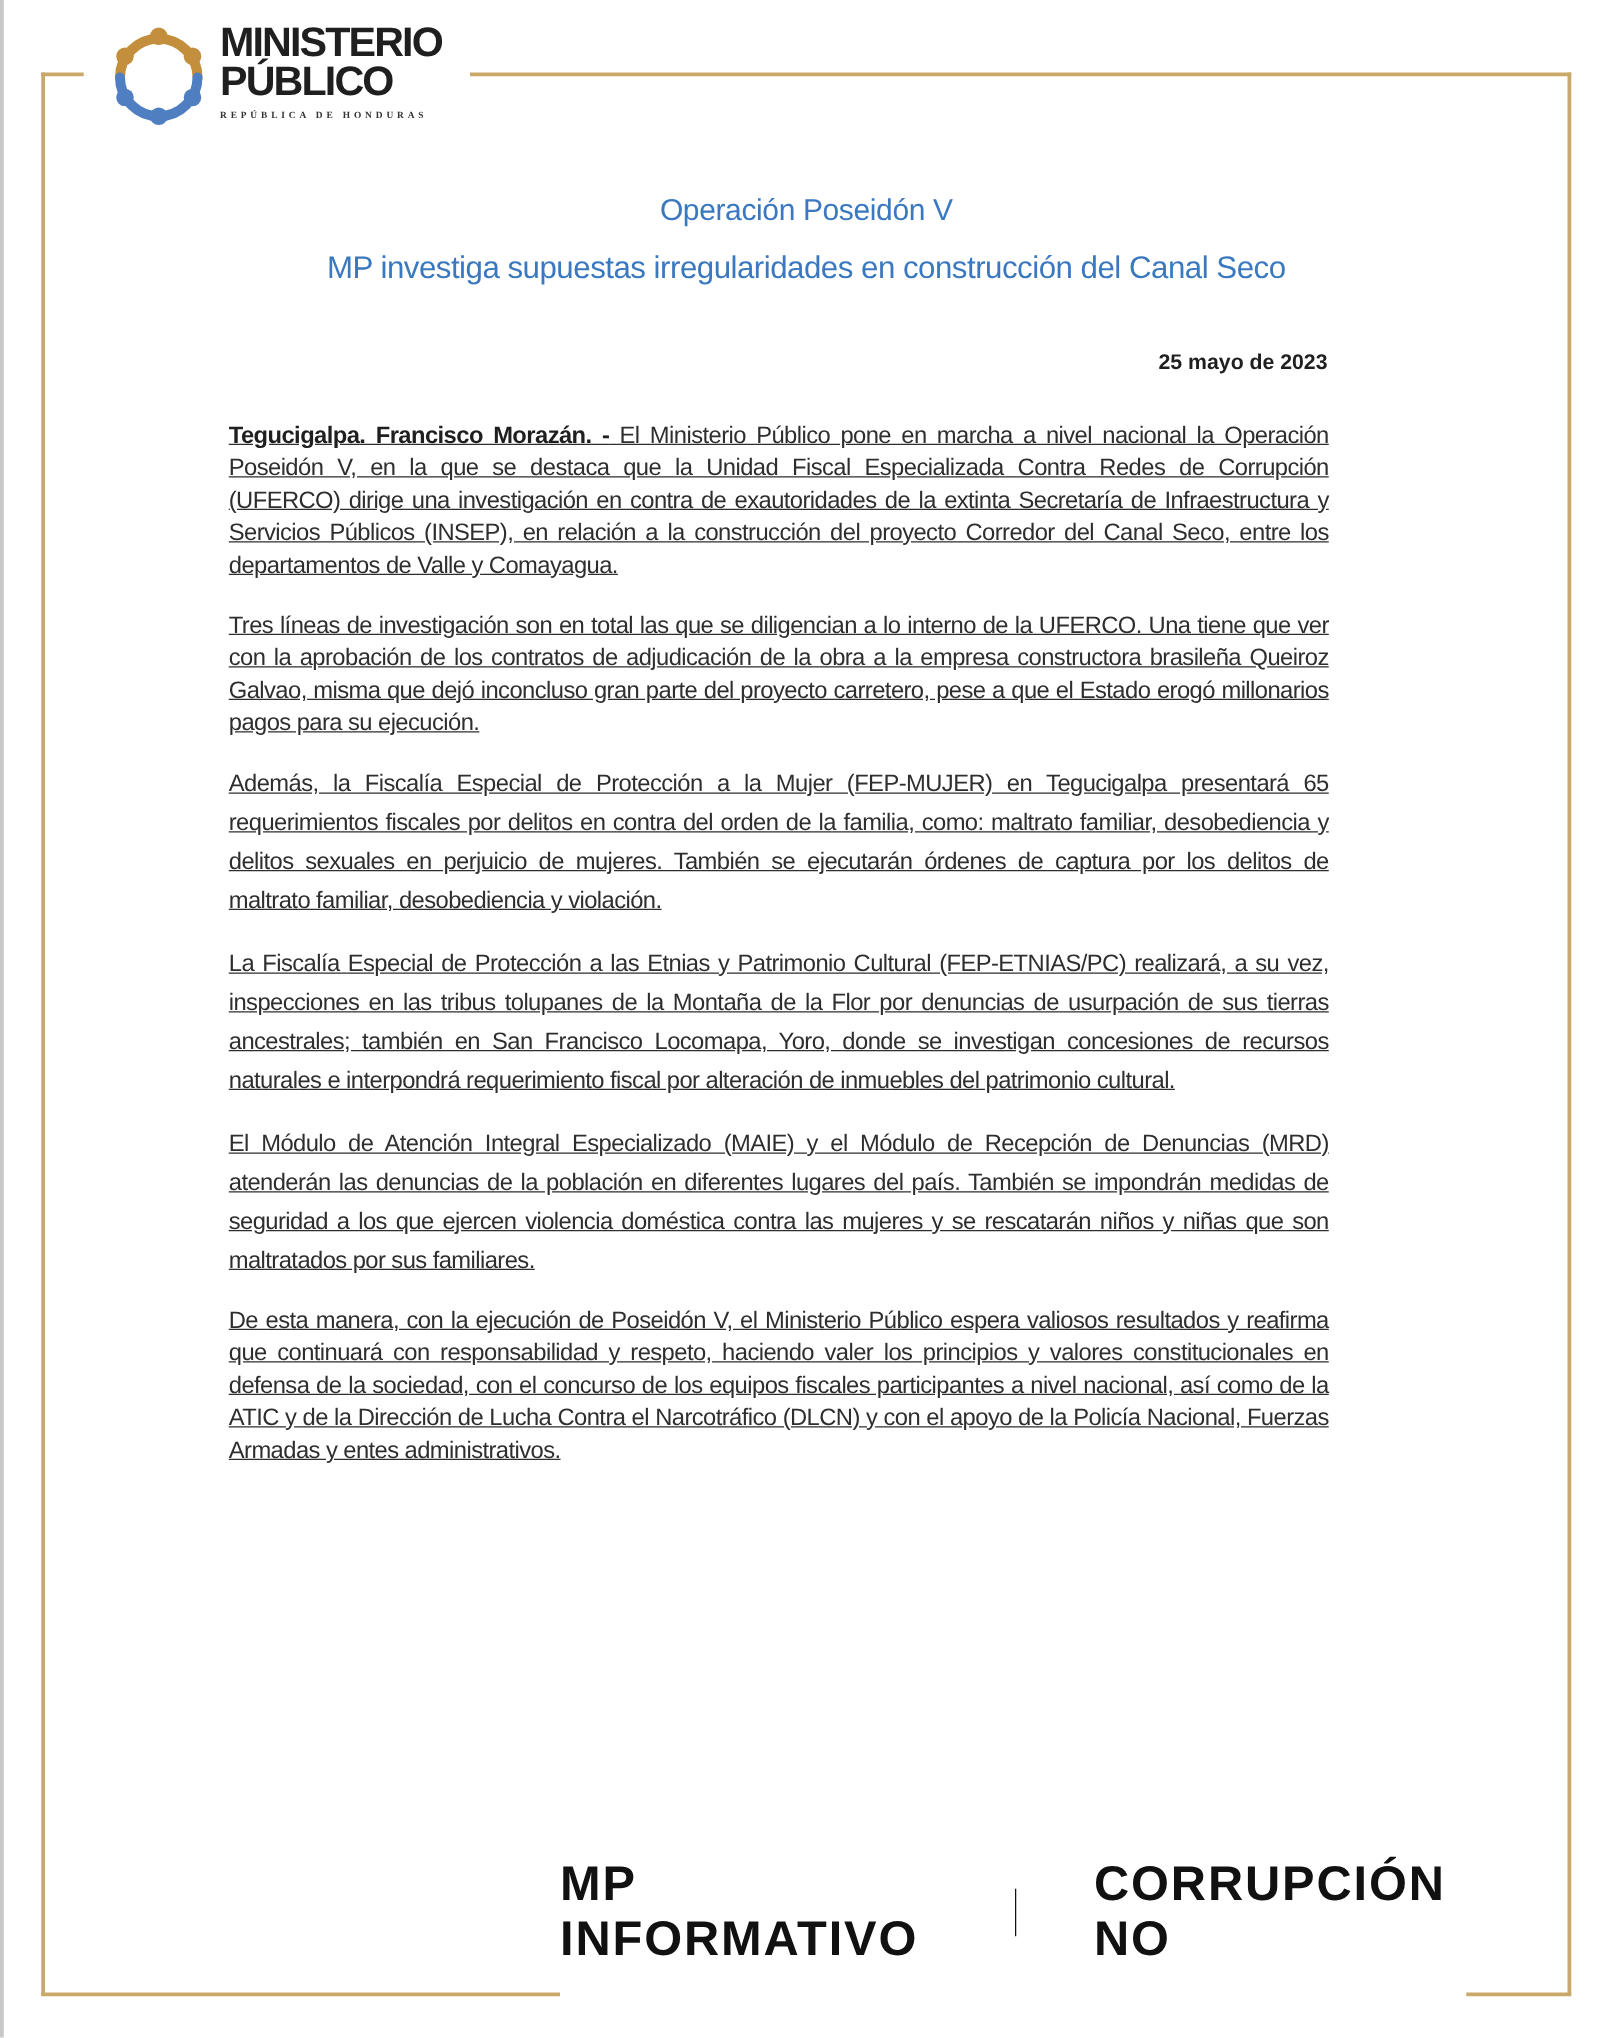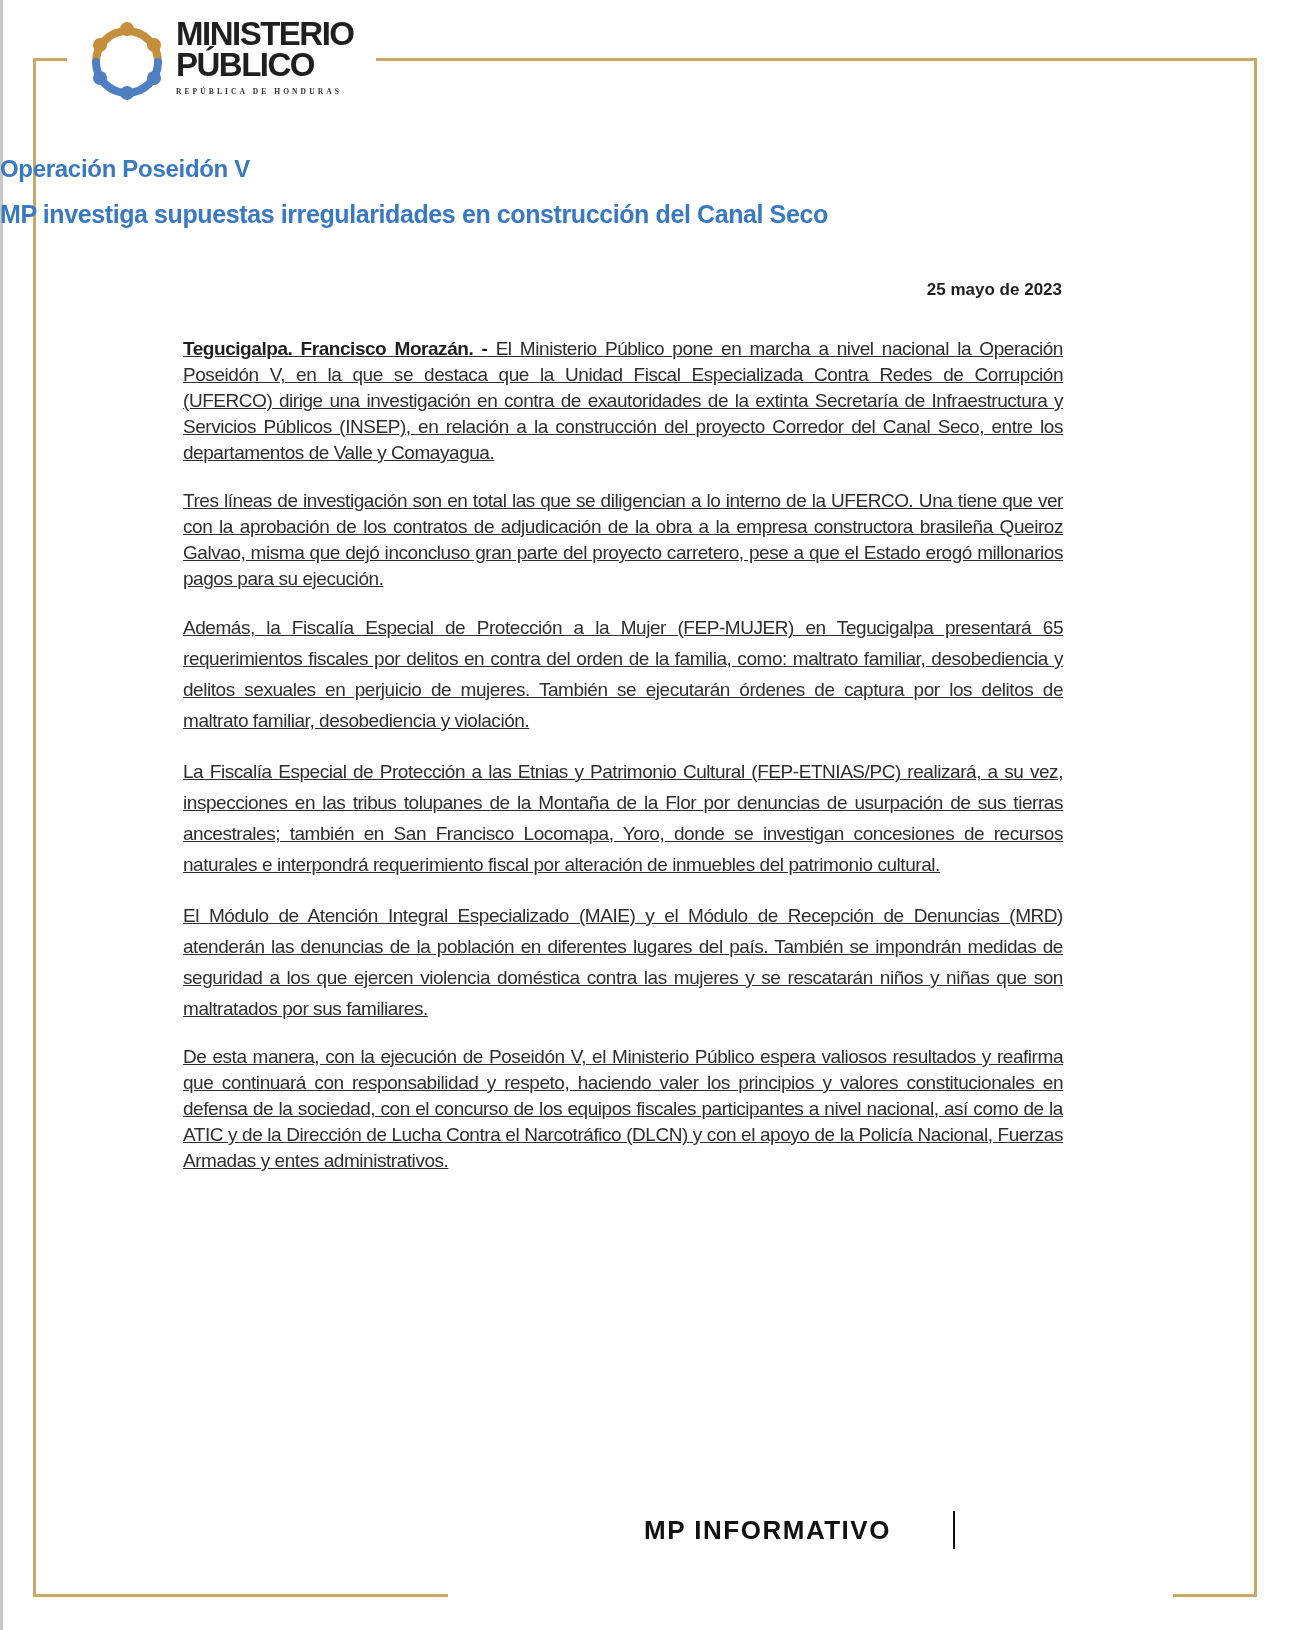--- a/index.html
+++ b/index.html
@@ -55,22 +55,23 @@
       font-size: 7.5px;
       letter-spacing: 3.1px;
       color: #333;
       margin-top: 7px;
     }
 
     
     .title {
       position: absolute;
       left: 0; width: 1290px;
+      text-align: center;
       color: #3a78bf;
-      font-weight: bold;
+      font-weight: normal;
       font-family: "Liberation Sans Narrow", "Liberation Sans", sans-serif;
     }
     .title-1 { top: 155px; font-size: 24px; letter-spacing: -0.3px; }
     .title-2 { top: 200px; font-size: 25px; letter-spacing: -0.4px; }
 
     .date {
       position: absolute;
       right: 228px; top: 280px;
       font-weight: bold;
       font-size: 17px;
@@ -106,21 +107,21 @@
     .footer {
       position: absolute;
       left: 448px; top: 1500px;
       width: 725px;
       height: 60px;
       background: #fff;
       display: flex;
       align-items: center;
       justify-content: center;
       font-weight: bold;
-      font-size: 26px;
+      font-size: 39px;
       letter-spacing: 1.5px;
       color: #111;
       gap: 40px;
     }
     .footer-sep {
       display: inline-block;
       width: 2px;
       height: 38px;
       background: #111;
       margin: 0 22px;
@@ -168,13 +169,14 @@
   <p class="para p2">Tres líneas de investigación son en total las que se diligencian a lo interno de la UFERCO. Una tiene que ver con la aprobación de los contratos de adjudicación de la obra a la empresa constructora brasileña Queiroz Galvao, misma que dejó inconcluso gran parte del proyecto carretero, pese a que el Estado erogó millonarios pagos para su ejecución.</p>
   <p class="para p5">Además, la Fiscalía Especial de Protección a la Mujer (FEP-MUJER) en Tegucigalpa presentará 65 requerimientos fiscales por delitos en contra del orden de la familia, como: maltrato familiar, desobediencia y delitos sexuales en perjuicio de mujeres. También se ejecutarán órdenes de captura por los delitos de maltrato familiar, desobediencia y violación.</p>
   <p class="para p6">La Fiscalía Especial de Protección a las Etnias y Patrimonio Cultural (FEP-ETNIAS/PC) realizará, a su vez, inspecciones en las tribus tolupanes de la Montaña de la Flor por denuncias de usurpación de sus tierras ancestrales; también en San Francisco Locomapa, Yoro, donde se investigan concesiones de recursos naturales e interpondrá requerimiento fiscal por alteración de inmuebles del patrimonio cultural.</p>
   <p class="para p7">El Módulo de Atención Integral Especializado (MAIE) y el Módulo de Recepción de Denuncias (MRD) atenderán las denuncias de la población en diferentes lugares del país. También se impondrán medidas de seguridad a los que ejercen violencia doméstica contra las mujeres y se rescatarán niños y niñas que son maltratados por sus familiares.</p>
   <p class="para p9">De esta manera, con la ejecución de Poseidón V, el Ministerio Público espera valiosos resultados y reafirma que continuará con responsabilidad y respeto, haciendo valer los principios y valores constitucionales en defensa de la sociedad, con el concurso de los equipos fiscales participantes a nivel nacional, así como de la ATIC y de la Dirección de Lucha Contra el Narcotráfico (DLCN) y con el apoyo de la Policía Nacional, Fuerzas Armadas y entes administrativos.</p>
 </div>
 
 <div class="footer">
   <span>MP INFORMATIVO</span>
   <span class="footer-sep"></span>
+  <span>CORRUPCIÓN NO</span>
 </div>
 
 </body></html>

